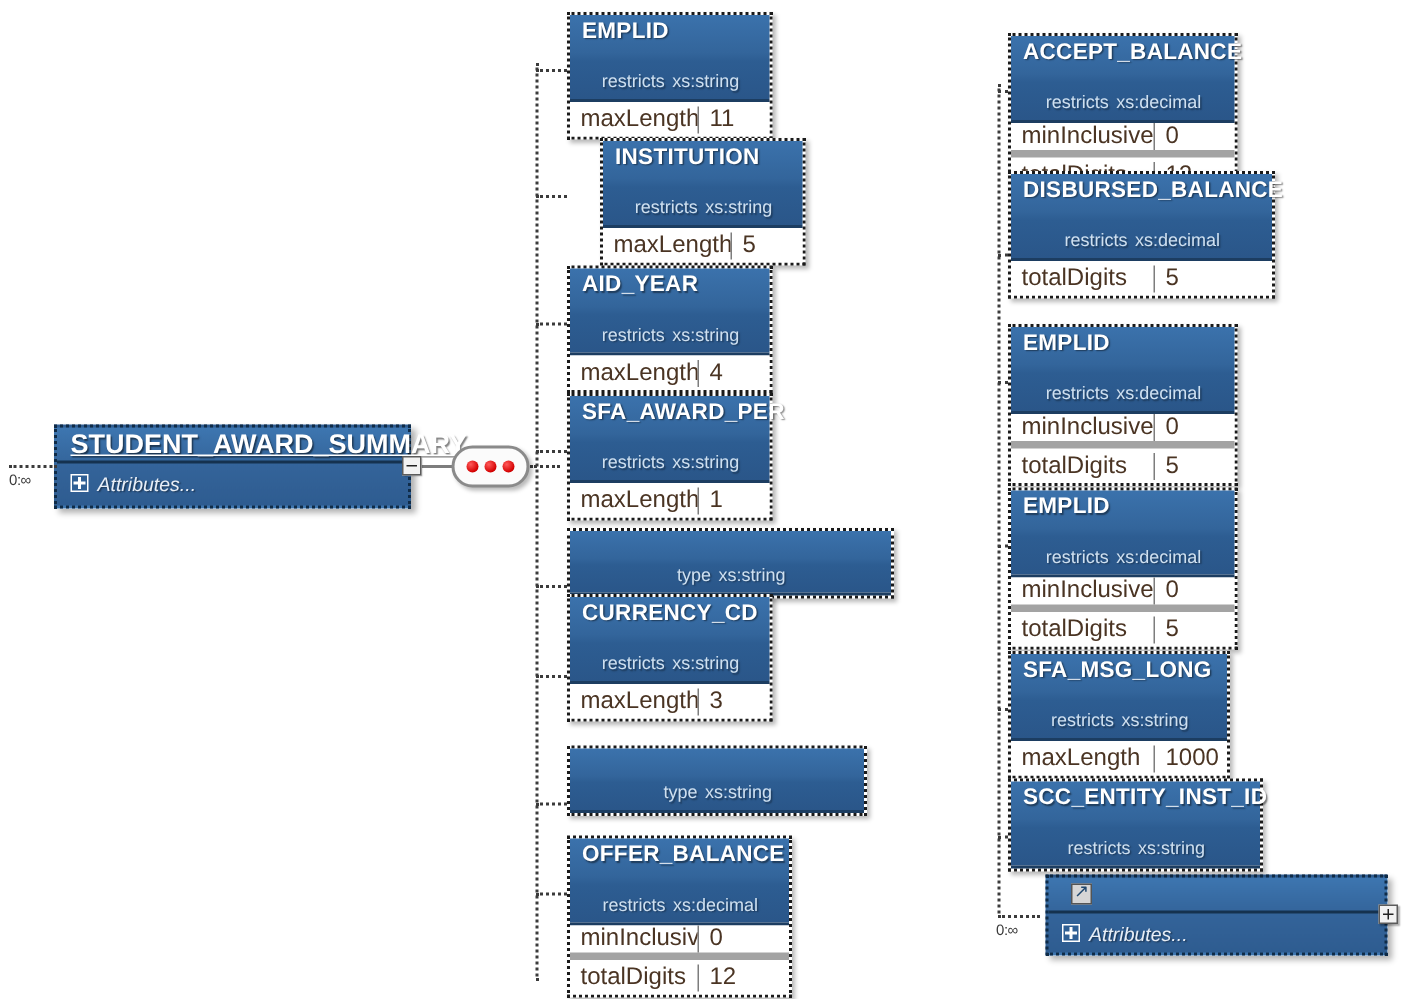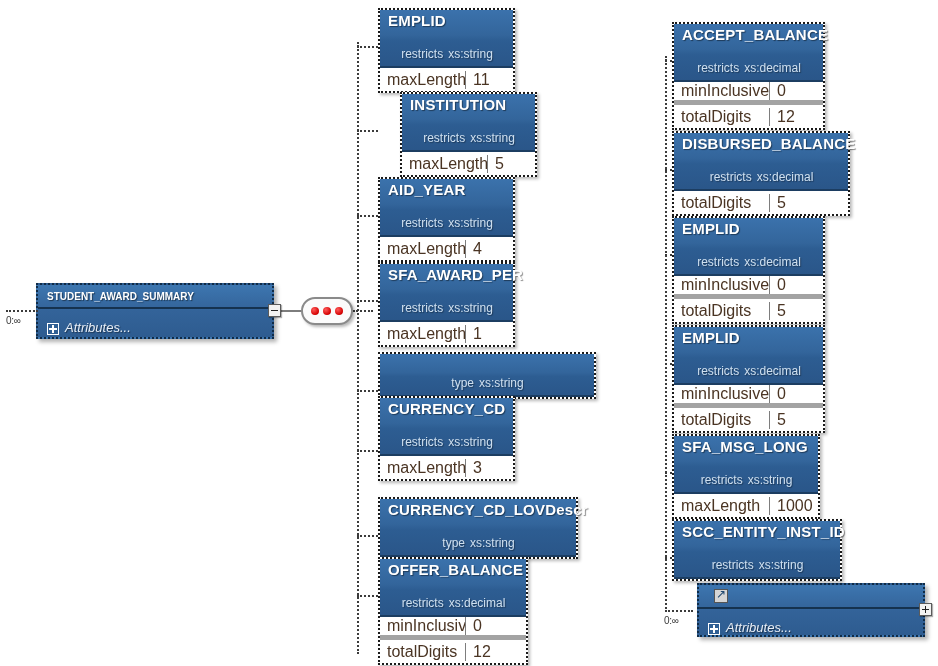--- a/index.html
+++ b/index.html
@@ -90,28 +90,29 @@
     height: 24px;
     display: flex;
     align-items: center;
     border-bottom: 2px solid #15324f;
     padding: 0 6px 0 9px;
     box-sizing: border-box;
   }
   .elembox .ehdr .etitle {
     color: #ffffff;
     font-weight: bold;
-    font-size: 10px;
+    font-size: 18px;
     text-shadow: 1px 1px 1px rgba(0,0,0,0.5);
     white-space: nowrap;
+    text-decoration: underline;
   }
   .elembox .ebody {
     height: 26px;
     display: flex;
-    align-items: flex-end;
+    align-items: center;
     padding-left: 9px;
   }
   .elembox .attrs-label {
     color: #e8eef6;
     font-style: italic;
     font-size: 13px;
     text-shadow: 1px 1px 1px rgba(0,0,0,0.45);
     margin-left: 6px;
     white-space: nowrap;
   }
@@ -341,21 +342,20 @@
       <div class="facets">
         <div class="facet-row">
           <div class="facet-name" style="width: 86px;">maxLength</div>
           <div class="facet-val">3</div>
         </div>
       </div>
     </div>
     <div class="hline" style="left: 357px; top: 450px; width: 21px;"></div>
     <div class="node" style="left: 378px; top: 497px; width: 200px;">
       <div class="hdr">
-        <div class="title">CURRENCY_CD_LOVDescr</div>
         <div class="subtitle"><span class="kw">type</span><span>xs:string</span></div>
       </div>
     </div>
     <div class="hline" style="left: 357px; top: 535px; width: 21px;"></div>
     <div class="node" style="left: 378px; top: 557px; width: 150px;">
       <div class="hdr">
         <div class="title">OFFER_BALANCE</div>
         <div class="subtitle"><span class="kw">restricts</span><span>xs:decimal</span></div>
       </div>
       <div class="facets">
@@ -380,21 +380,21 @@
           <div class="facet-name" style="width: 96px;">minInclusive</div>
           <div class="facet-val">0</div>
         </div>
         <div class="facet-row">
           <div class="facet-name" style="width: 96px;">totalDigits</div>
           <div class="facet-val">12</div>
         </div>
       </div>
     </div>
     <div class="hline" style="left: 665px; top: 60px; width: 7px;"></div>
-    <div class="node" style="left: 672px; top: 131px; width: 178px;">
+    <div class="node" style="left: 672px; top: 114px; width: 178px;">
       <div class="hdr">
         <div class="title">DISBURSED_BALANCE</div>
         <div class="subtitle"><span class="kw">restricts</span><span>xs:decimal</span></div>
       </div>
       <div class="facets">
         <div class="facet-row">
           <div class="facet-name" style="width: 96px;">totalDigits</div>
           <div class="facet-val">5</div>
         </div>
       </div>

